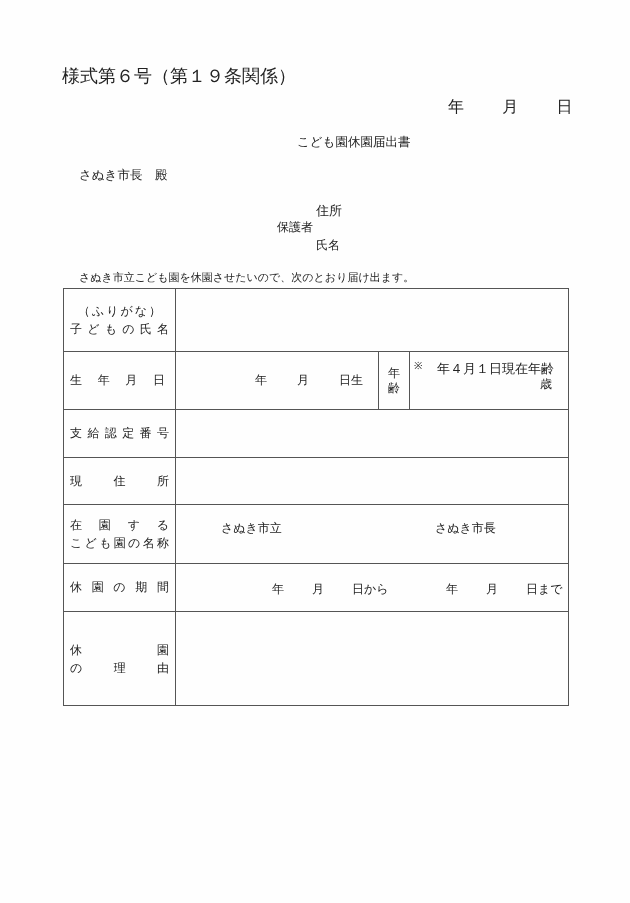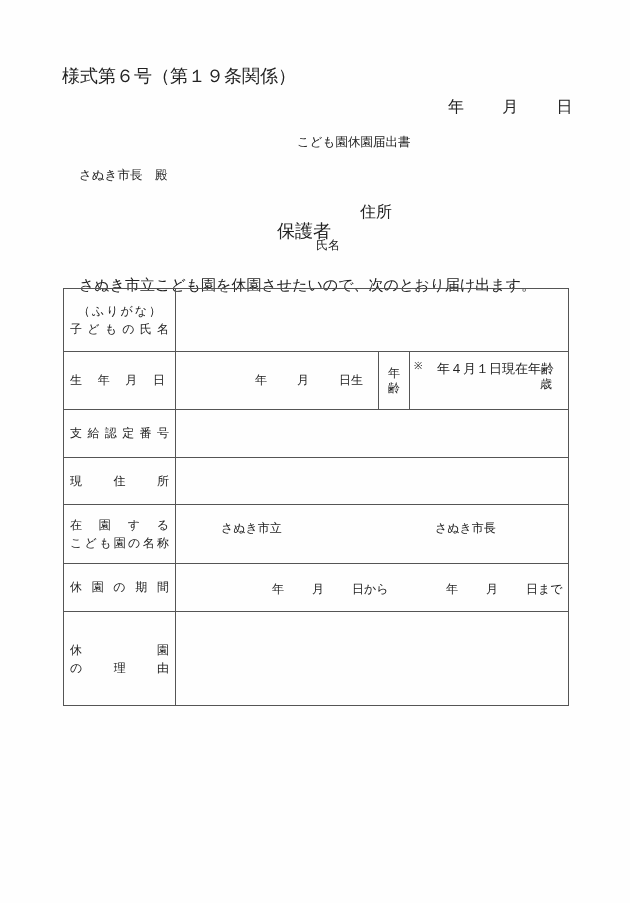--- a/index.html
+++ b/index.html
@@ -7,24 +7,24 @@
     width:630px; height:903px; position:relative; overflow:hidden;
     font-family:"DejaVu Serif","Liberation Serif",serif;
     color:#222; font-size:12px;
   }
   .abs { position:absolute; white-space:nowrap; }
   .form-id { left:62px; top:64px; font-size:18px; }
   .date-line { left:448px; top:97px; font-size:16px; }
   .date-line span { display:inline-block; }
   .title { left:257px; top:134px; font-size:12.5px;margin-left:40px; }
   .addressee { left:79px; top:167px; font-size:12.5px;text-align:center; }
-  .addr-label { left:316px; top:202px; font-size:16px;margin-left:44px; }
-  .guardian-label { left:277px; top:219px; font-size:18px; }
+  .addr-label { left:316px; top:202px; font-size:13px; }
+  .guardian-label { left:277px; top:219px; font-size:12px; }
   .name-label { left:316px; top:237px; font-size:12px; }
-  .intro { left:79px; top:276px; font-size:15px; }
+  .intro { left:79px; top:270px; font-size:11px; }
 
   .form-table {
     position:absolute; left:63px; top:288px; width:505px;
     border-collapse:collapse; table-layout:fixed;
   }
   .form-table td {
     border:1.3px solid #555; padding:0; vertical-align:middle;
     font-size:12px; position:relative;
   }
   .lbl { width:112px; padding:0 6px !important; box-sizing:border-box; }

